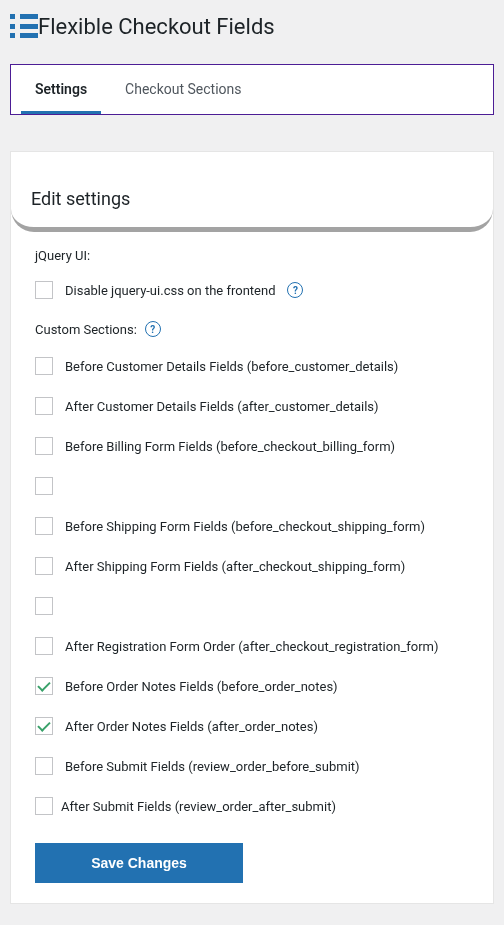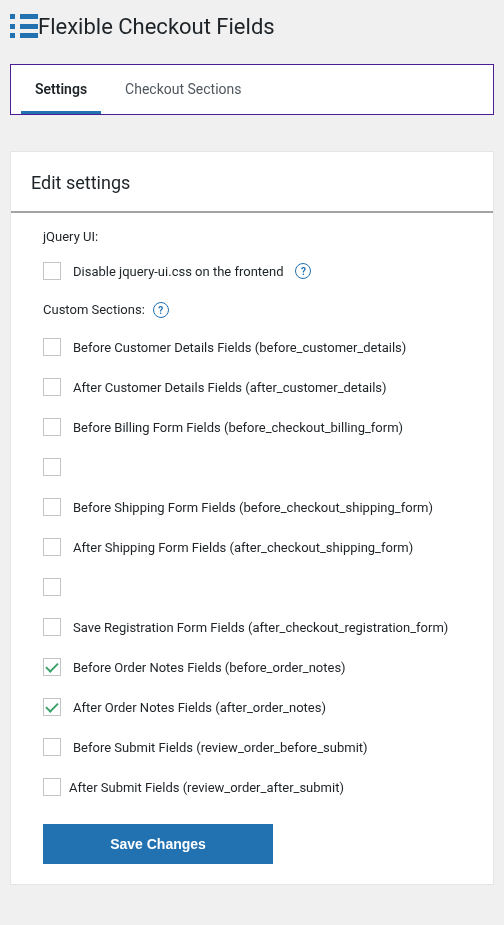--- a/index.html
+++ b/index.html
@@ -64,30 +64,31 @@
       color: #1d2327;
       font-weight: 600;
       border-bottom-color: #2271b1;
     }
     .panel {
       background: #fff;
       border: 1px solid #e5e5e5;
       margin: 36px 10px 10px 10px;
     }
     .panel-header {
-      padding: 20px 20px 18px 20px;
-      border-bottom: 2px solid #a3a3a3;
+      padding: 36px 20px 18px 20px;
+      border-bottom: 5px solid #a3a3a3;
+      border-radius: 23px;
     }
     .panel-title {
       font-size: 18px;
       font-weight: 400;
       color: #1d2327;
     }
     .panel-body {
-      padding: 16px 20px 20px 32px;
+      padding: 16px 20px 20px 24px;
     }
     .section-label {
       font-size: 13px;
       color: #1d2327;
       margin-bottom: 18px;
       display: flex;
       align-items: center;
       gap: 6px;
     }
     .checkbox-row {
@@ -136,31 +137,32 @@
       flex-shrink: 0;
     }
     .section-group {
       margin-top: 6px;
     }
     .section-label-2 {
       font-size: 13px;
       color: #1d2327;
       margin-bottom: 20px;
       display: flex;
+      align-items: center;
       gap: 8px;
     }
     .submit-wrap {
       margin-top: 28px;
     }
     .submit-btn {
       background: #2271b1;
       color: #fff;
       border: none;
       padding: 12px 0;
-      width: 230px;
+      width: 208px;
       font-size: 14px;
       font-weight: 600;
       cursor: pointer;
       text-align: center;
     }
   </style>
 </head>
 <body>
 
 <div class="header">
@@ -228,21 +230,21 @@
           </div>
           <div class="checkbox-row">
             <div class="checkbox"></div>
             <span class="checkbox-label">After Shipping Form Fields (after_checkout_shipping_form)</span>
           </div>
           <div class="checkbox-row">
             <div class="checkbox"></div>
           </div>
           <div class="checkbox-row">
             <div class="checkbox"></div>
-            <span class="checkbox-label">Save Registration Form Fields (after_checkout_registration_form)</span>
+            <span class="checkbox-label">After Registration Form Order (after_checkout_registration_form)</span>
           </div>
           <div class="checkbox-row">
             <div class="checkbox checked"></div>
             <span class="checkbox-label">Before Order Notes Fields (before_order_notes)</span>
           </div>
           <div class="checkbox-row">
             <div class="checkbox checked"></div>
             <span class="checkbox-label">After Order Notes Fields (after_order_notes)</span>
           </div>
           <div class="checkbox-row">

